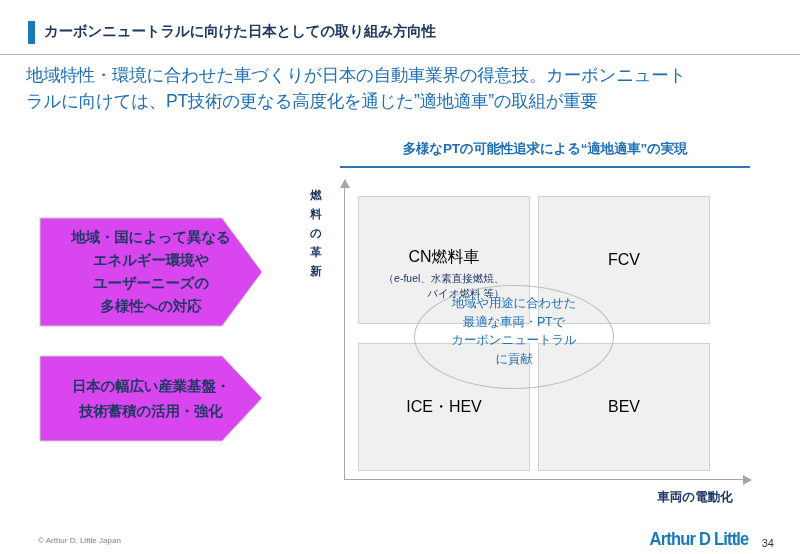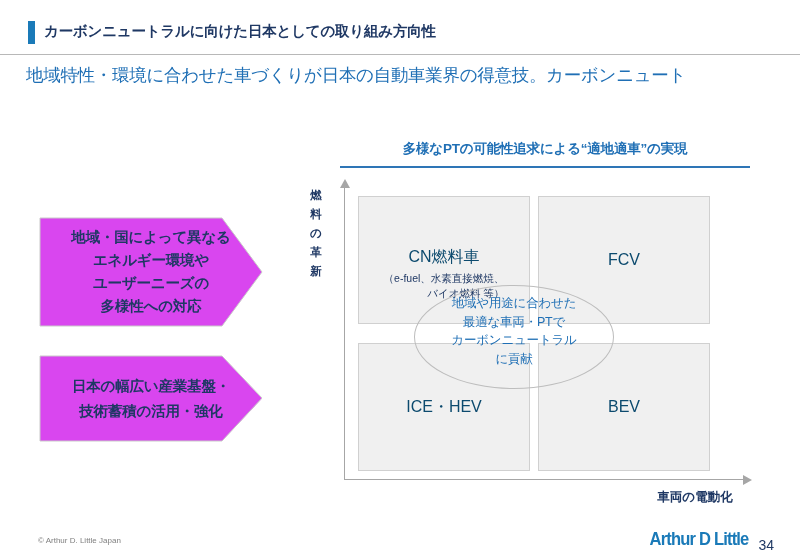--- a/index.html
+++ b/index.html
@@ -152,21 +152,21 @@
     text-align: center;
   }
   .quad-tl { left: 358px; top: 196px; width: 172px; height: 128px; }
   .quad-tr { left: 538px; top: 196px; width: 172px; height: 128px; text-align: center; }
   .quad-bl { left: 358px; top: 343px; width: 172px; height: 128px; }
   .quad-br { left: 538px; top: 343px; width: 172px; height: 128px; justify-content: center; }
 
   .quad-main {
     font-size: 16px;
     font-weight: 400;
-    color: #0c4a6e;
+    color: #000000;
     letter-spacing: 0px;
   }
   .quad-tl .quad-main { margin-top: 28px; }
   .quad-sub {
     font-size: 10.5px;
     font-weight: 400;
     color: #1f3864;
     line-height: 15px;
     margin-top: 3px;
     text-align: right;
@@ -256,35 +256,36 @@
     font-family: "Liberation Sans Narrow", "Liberation Sans", sans-serif;
     letter-spacing: -0.9px;
     transform: scaleX(0.92);
     transform-origin: right center;
     white-space: nowrap;
   }
   .page-num {
     position: absolute;
     right: 26px;
     top: 537px;
-    font-size: 14px;
+    font-size: 11px;
     color: #1f3864;
     font-weight: 400;
     text-align: right;
   }
 </style>
 </head>
 <body>
 
 <div class="hdr-bar"></div>
 <div class="hdr-title">カーボンニュートラルに向けた日本としての取り組み方向性</div>
 <div class="hdr-rule"></div>
 
 <div class="subtitle">
   <div>地域特性・環境に合わせた車づくりが日本の自動車業界の得意技。カーボンニュート</div>
+  <div>ラルに向けては、PT技術の更なる高度化を通じた”適地適車”の取組が重要</div>
 </div>
 
 <div class="chart-title">多様なPTの可能性追求による“適地適車”の実現</div>
 <div class="chart-title-rule"></div>
 
 <div class="y-arrow"></div>
 <div class="y-axis"></div>
 <div class="x-axis"></div>
 <div class="x-arrow"></div>
 

